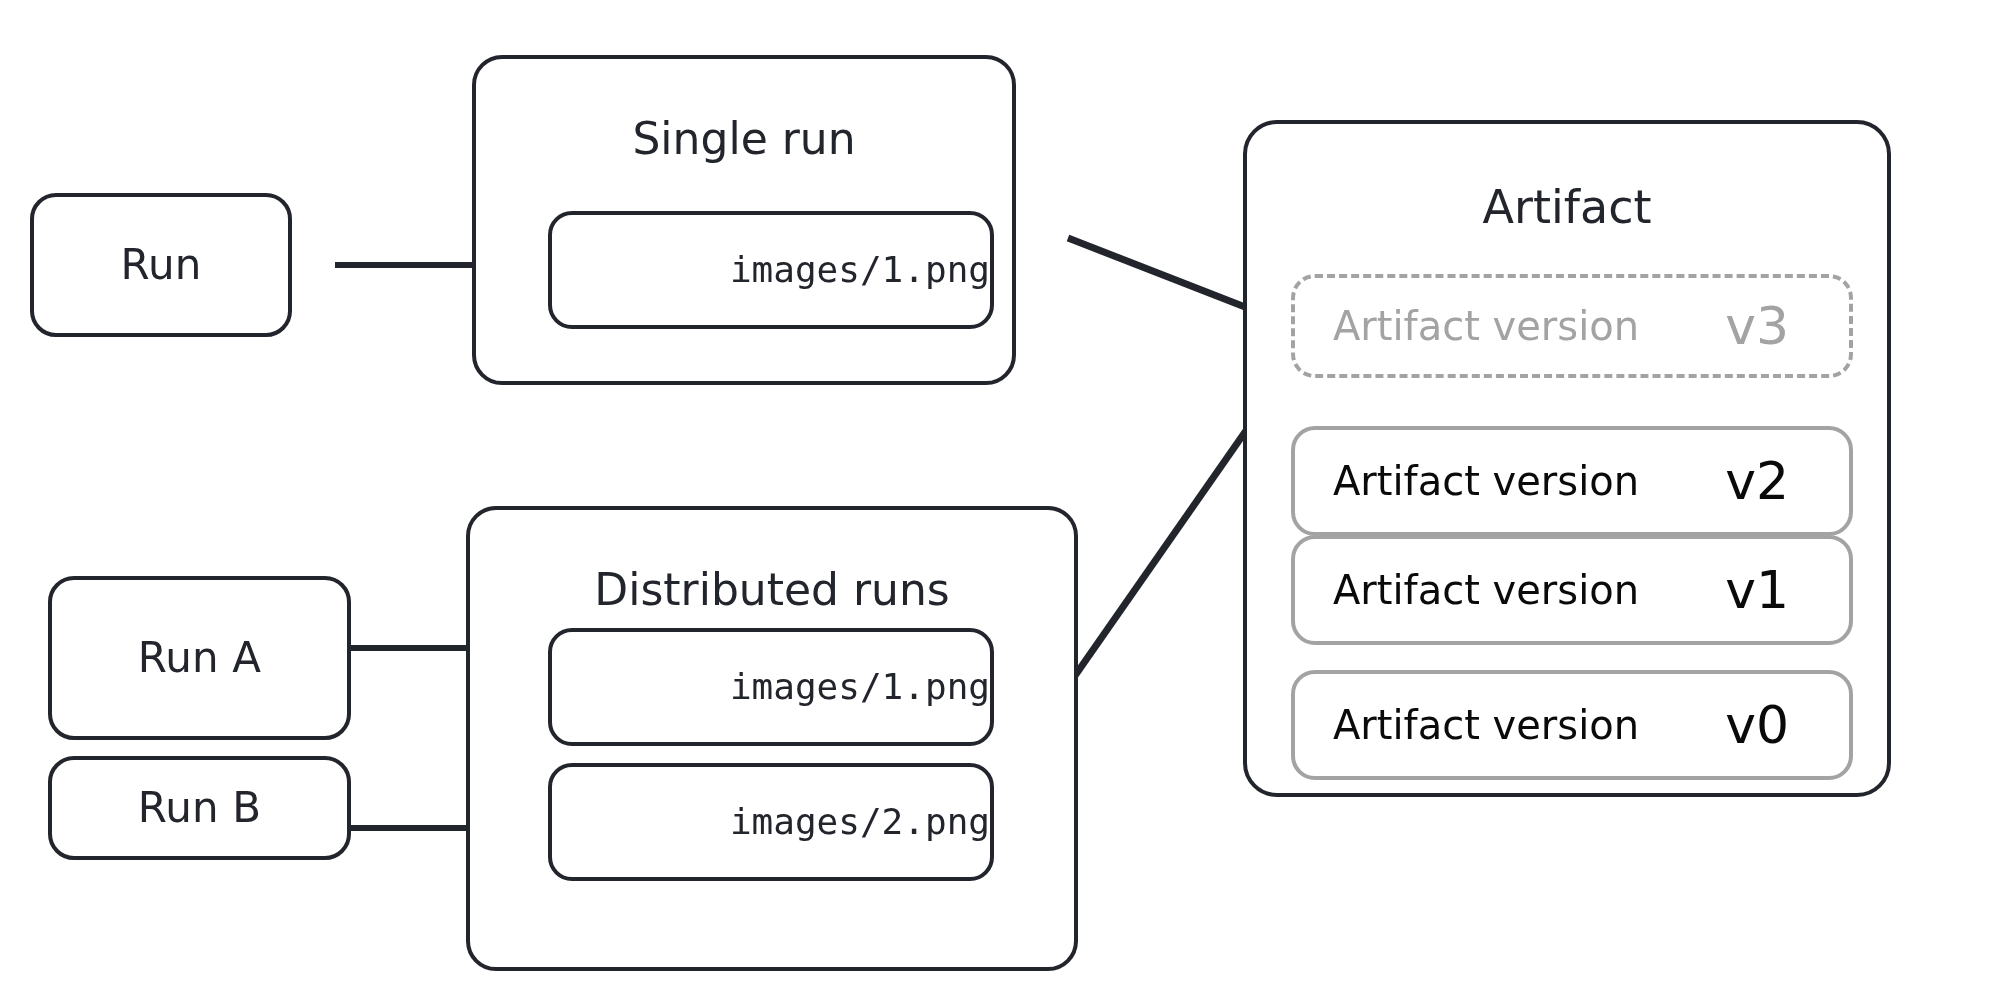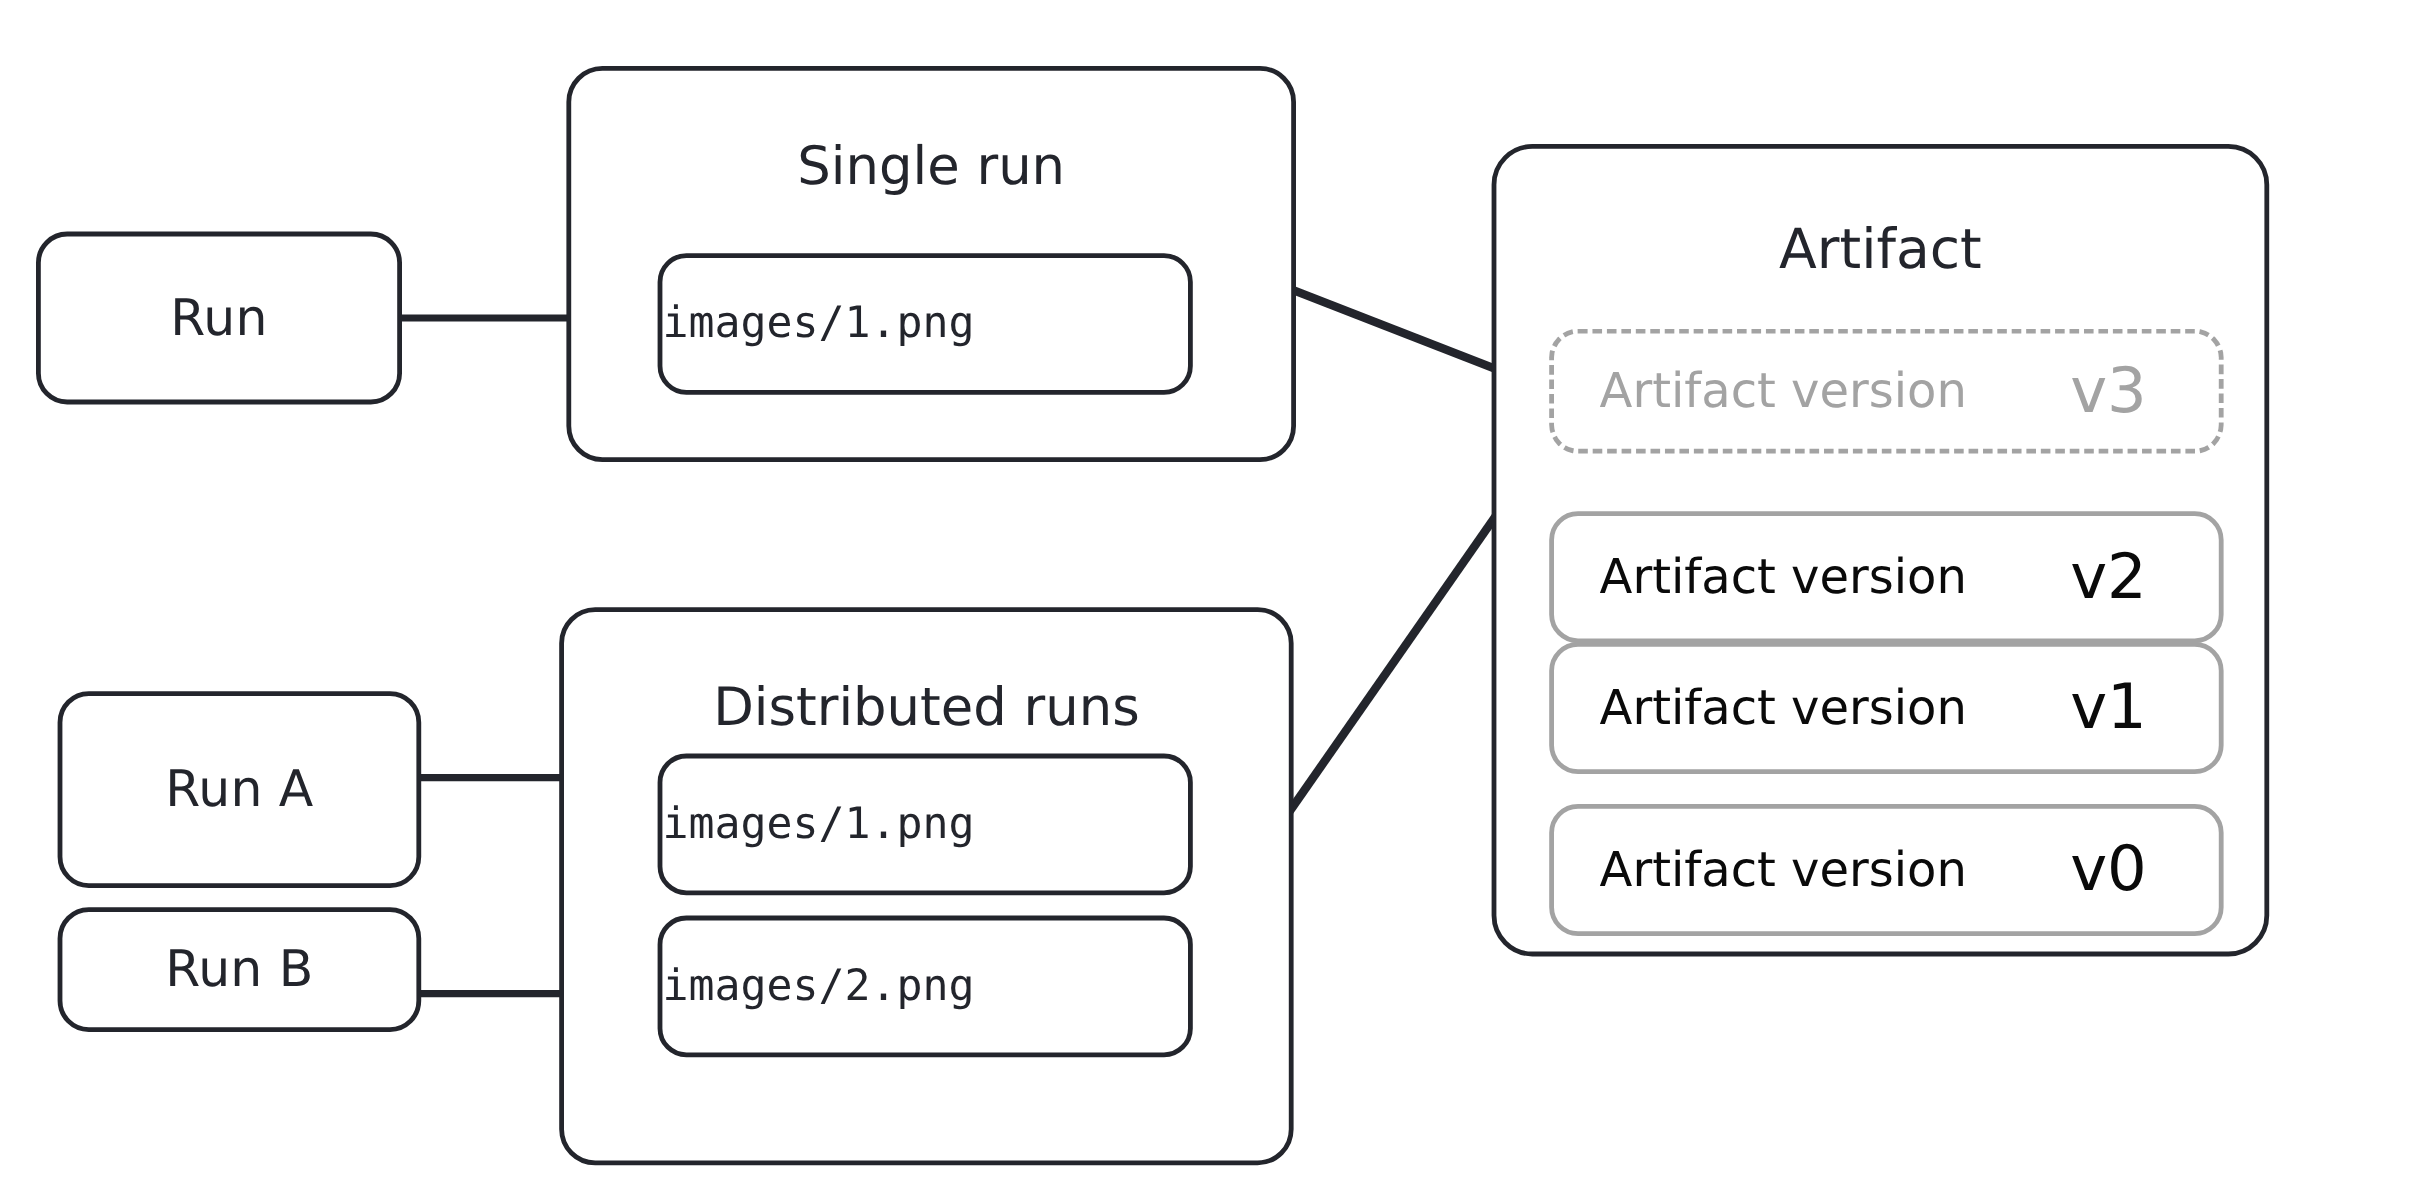--- a/index.html
+++ b/index.html
@@ -63,21 +63,21 @@
     line-height: 1;
   }
   .file-box {
     position: absolute;
     box-sizing: border-box;
     border: 4px solid #23252c;
     border-radius: 24px;
     background: #ffffff;
     display: flex;
     align-items: center;
-    justify-content: flex-start;
+    justify-content: flex-end;
   }
   .file-label {
     font-family: "DejaVu Sans Mono", monospace;
     font-size: 36px;
     color: #23252c;
     letter-spacing: 0px;
     line-height: 1;
   }
   
   .artifact-panel {
@@ -158,33 +158,33 @@
       <line x1="1068" y1="238" x2="1312" y2="333" stroke="#23252c" stroke-width="7"></line>
       <polyline points="1276,305 1318,333 1281,362" fill="none" stroke="#23252c" stroke-width="8" stroke-linecap="round" stroke-linejoin="round"></polyline>
     </g>
 
     <g>
       <line x1="1065" y1="690" x2="1312" y2="336" stroke="#23252c" stroke-width="7"></line>
       <polyline points="1272,330 1318,334 1299,374" fill="none" stroke="#23252c" stroke-width="8" stroke-linecap="round" stroke-linejoin="round"></polyline>
     </g>
   </svg>
 
-  <div class="node run-box" style="left:30px; top:193px; width:305px; height:144px;">
+  <div class="node run-box" style="left:30px; top:193px; width:262px; height:144px;">
     <span class="run-label">Run</span>
   </div>
 
   <div class="node run-box" style="left:48px; top:576px; width:303px; height:164px;">
     <span class="run-label">Run A</span>
   </div>
 
   <div class="node run-box" style="left:48px; top:756px; width:303px; height:104px;">
     <span class="run-label">Run B</span>
   </div>
 
-  <div class="group-box" style="left:472px; top:55px; width:608px; height:330px;">
+  <div class="group-box" style="left:472px; top:55px; width:544px; height:330px;">
     <div class="group-title" style="top:58px;">Single run</div>
     <div class="file-box" style="left:72px; top:152px; width:446px; height:118px;">
       <span class="file-label">images/1.png</span>
     </div>
   </div>
 
   <div class="group-box" style="left:466px; top:470px; width:612px; height:465px;margin-top:36px;">
     <div class="group-title" style="top:58px;">Distributed runs</div>
     <div class="file-box" style="left:78px; top:118px; width:446px; height:118px;">
       <span class="file-label">images/1.png</span>

